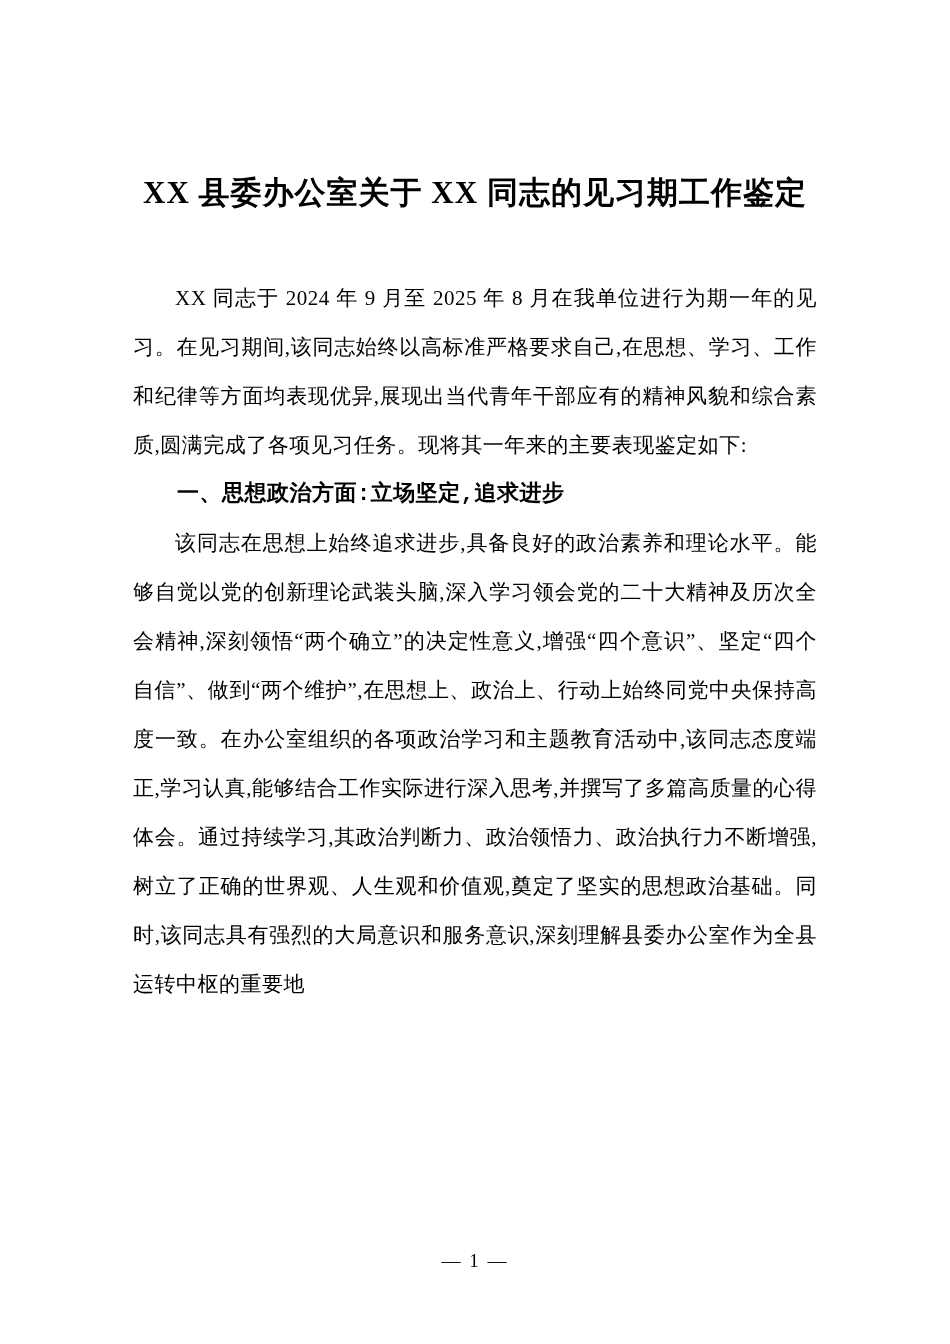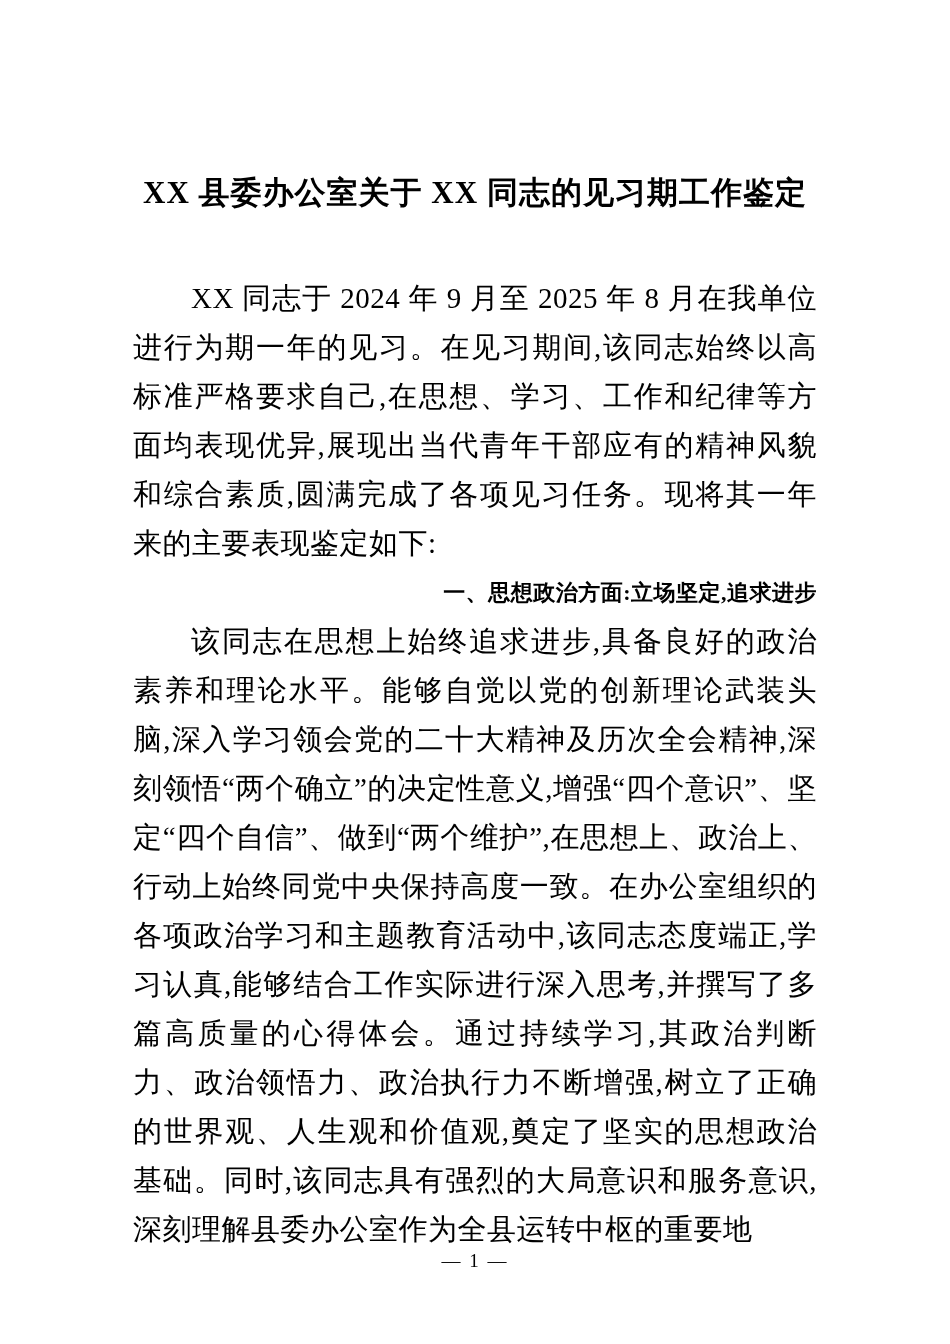--- a/index.html
+++ b/index.html
@@ -23,36 +23,35 @@
     margin: 0 0 56px 0;
     font-size: 31px;
     font-weight: bold;
     line-height: 50px;
     text-align: center;
     letter-spacing: 1px;
     font-family: "Liberation Serif", "DejaVu Serif", serif;
   }
   .para {
     margin: 0;
-    font-size: 29px;
+    font-size: 21px;
     line-height: 49px;
     text-align: justify;
     text-indent: 2em;
     letter-spacing: 0.5px;
     word-break: break-all;
   }
   .section-heading {
     margin: 0;
     font-size: 22px;
     font-weight: bold;
     line-height: 49px;
     text-indent: 2em;
     letter-spacing: 0.5px;
-    font-family: Liberation Serif, serif;
-    text-align: right;
+    font-family: Liberation Mono, monospace;
   }
   .page-footer {
     position: absolute;
     left: 0;
     bottom: 72px;
     width: 100%;
     text-align: center;
     font-size: 19px;
     letter-spacing: 2px;
     color: #000000;

